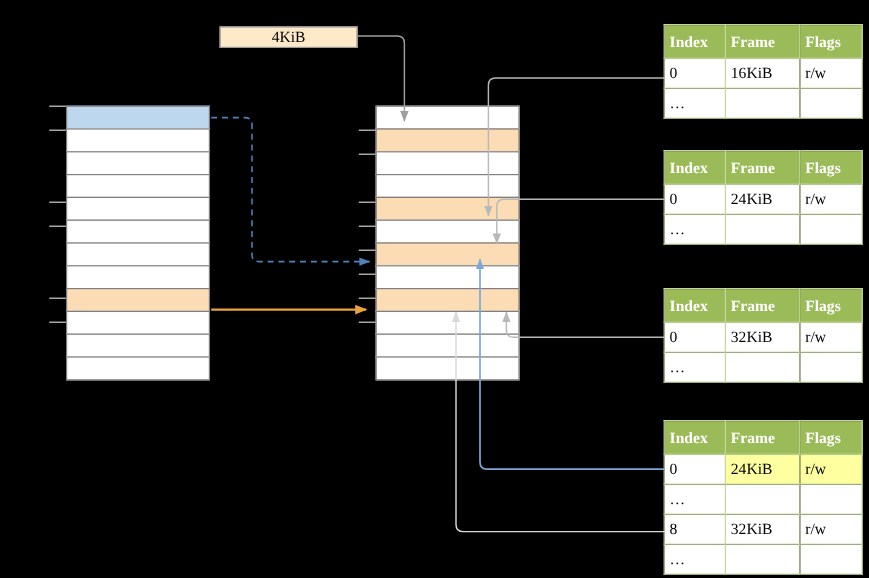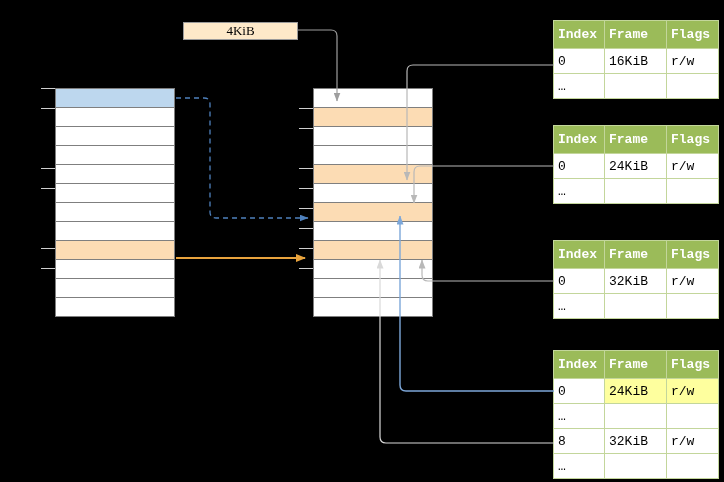--- a/index.html
+++ b/index.html
@@ -17,21 +17,21 @@
   }
   .mem-row + .mem-row{margin-top:-1px;}
   .tick{position:absolute;width:14px;height:1px;}
   .size-box{
     position:absolute;left:183px;top:22px;width:115px;height:18px;
     box-sizing:border-box;border:1px solid #9a9a9a;
     text-align:center;font-size:13px;line-height:16px;color:#000;
   }
   table.ptable{
     position:absolute;border-collapse:collapse;
-    font-size:13px;table-layout:fixed;font-family:Liberation Mono, monospace;
+    font-size:13px;table-layout:fixed;
   }
   table.ptable th{
     color:#fff;font-weight:bold;text-align:left;
     padding:4px 4px;height:19px;box-sizing:content-box;
   }
   table.ptable td{
     background:#fff;color:#000;text-align:left;
     padding:3px 4px;height:18px;box-sizing:content-box;
     overflow:hidden;white-space:nowrap;
   }

